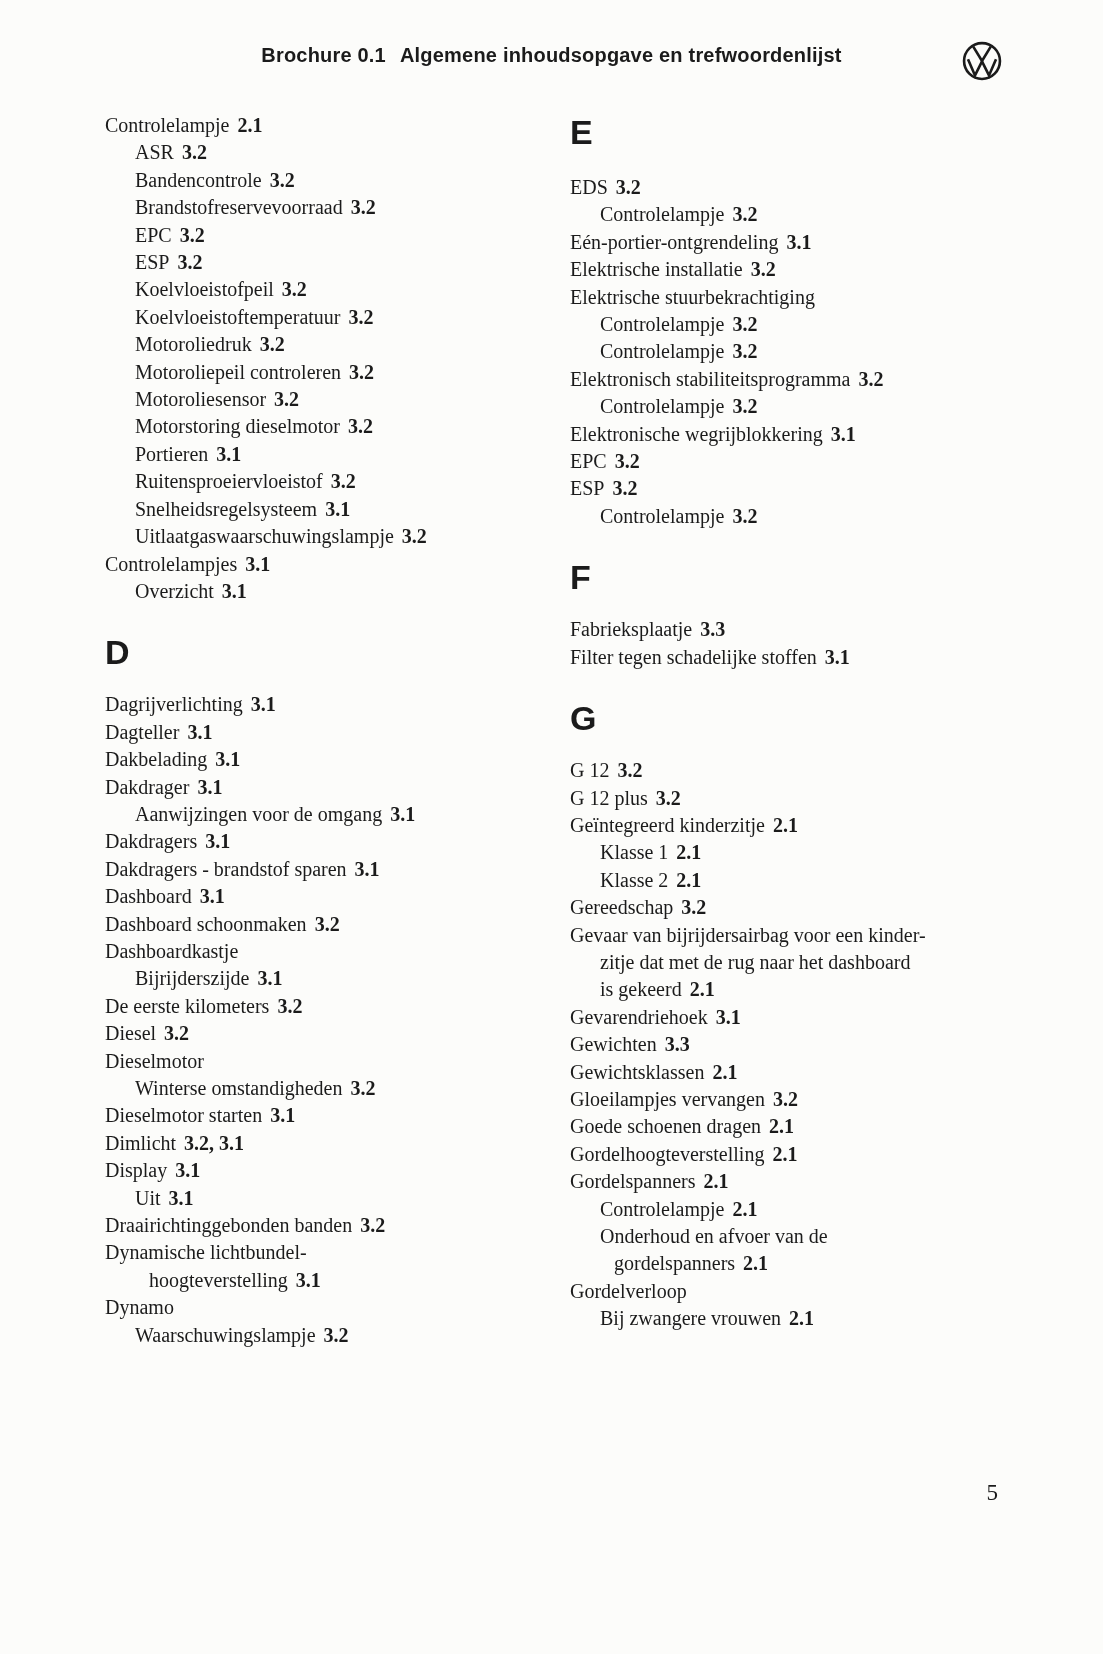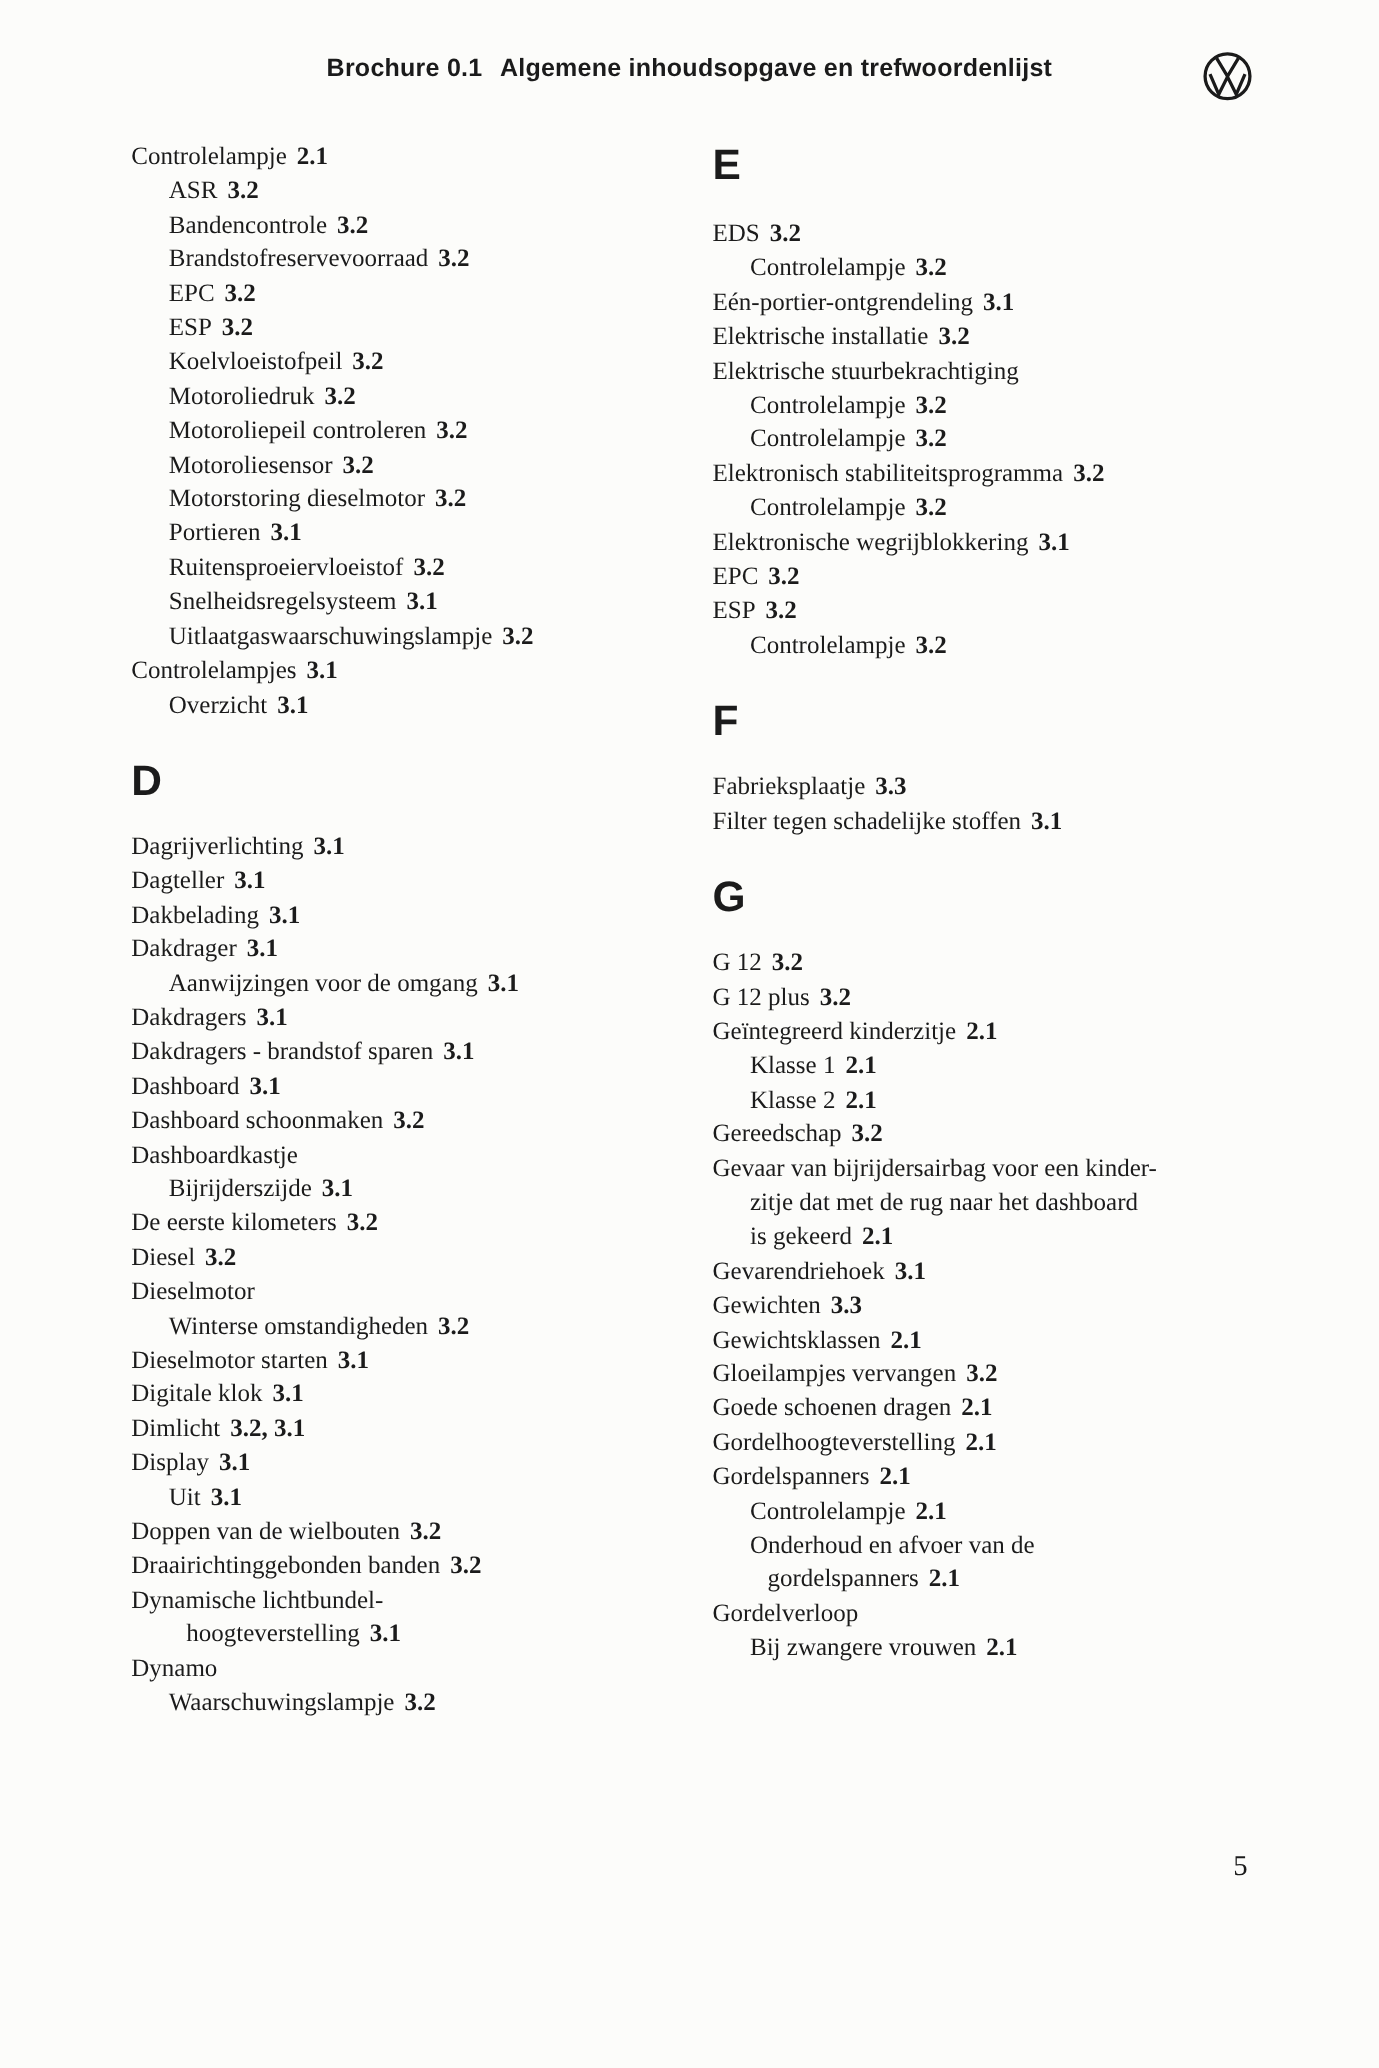--- a/index.html
+++ b/index.html
@@ -62,20 +62,21 @@
   </svg>
 
   <div class="column col-left">
       <div class="entry indent-0"><span class="entry-text">Controlelampje</span><span class="entry-ref">2.1</span></div>
       <div class="entry indent-1"><span class="entry-text">ASR</span><span class="entry-ref">3.2</span></div>
       <div class="entry indent-1"><span class="entry-text">Bandencontrole</span><span class="entry-ref">3.2</span></div>
       <div class="entry indent-1"><span class="entry-text">Brandstofreservevoorraad</span><span class="entry-ref">3.2</span></div>
       <div class="entry indent-1"><span class="entry-text">EPC</span><span class="entry-ref">3.2</span></div>
       <div class="entry indent-1"><span class="entry-text">ESP</span><span class="entry-ref">3.2</span></div>
       <div class="entry indent-1"><span class="entry-text">Koelvloeistofpeil</span><span class="entry-ref">3.2</span></div>
+      <div class="entry indent-1"><span class="entry-text">Koelvloeistoftemperatuur</span><span class="entry-ref">3.2</span></div>
       <div class="entry indent-1"><span class="entry-text">Motoroliedruk</span><span class="entry-ref">3.2</span></div>
       <div class="entry indent-1"><span class="entry-text">Motoroliepeil controleren</span><span class="entry-ref">3.2</span></div>
       <div class="entry indent-1"><span class="entry-text">Motoroliesensor</span><span class="entry-ref">3.2</span></div>
       <div class="entry indent-1"><span class="entry-text">Motorstoring dieselmotor</span><span class="entry-ref">3.2</span></div>
       <div class="entry indent-1"><span class="entry-text">Portieren</span><span class="entry-ref">3.1</span></div>
       <div class="entry indent-1"><span class="entry-text">Ruitensproeiervloeistof</span><span class="entry-ref">3.2</span></div>
       <div class="entry indent-1"><span class="entry-text">Snelheidsregelsysteem</span><span class="entry-ref">3.1</span></div>
       <div class="entry indent-1"><span class="entry-text">Uitlaatgaswaarschuwingslampje</span><span class="entry-ref">3.2</span></div>
       <div class="entry indent-0"><span class="entry-text">Controlelampjes</span><span class="entry-ref">3.1</span></div>
       <div class="entry indent-1"><span class="entry-text">Overzicht</span><span class="entry-ref">3.1</span></div>
@@ -89,25 +90,23 @@
       <div class="entry indent-0"><span class="entry-text">Dakdragers - brandstof sparen</span><span class="entry-ref">3.1</span></div>
       <div class="entry indent-0"><span class="entry-text">Dashboard</span><span class="entry-ref">3.1</span></div>
       <div class="entry indent-0"><span class="entry-text">Dashboard schoonmaken</span><span class="entry-ref">3.2</span></div>
       <div class="entry indent-0"><span class="entry-text">Dashboardkastje</span></div>
       <div class="entry indent-1"><span class="entry-text">Bijrijderszijde</span><span class="entry-ref">3.1</span></div>
       <div class="entry indent-0"><span class="entry-text">De eerste kilometers</span><span class="entry-ref">3.2</span></div>
       <div class="entry indent-0"><span class="entry-text">Diesel</span><span class="entry-ref">3.2</span></div>
       <div class="entry indent-0"><span class="entry-text">Dieselmotor</span></div>
       <div class="entry indent-1"><span class="entry-text">Winterse omstandigheden</span><span class="entry-ref">3.2</span></div>
       <div class="entry indent-0"><span class="entry-text">Dieselmotor starten</span><span class="entry-ref">3.1</span></div>
-      <div class="entry indent-0"><span class="entry-text">Digitale klok</span><span class="entry-ref">3.1</span></div>
       <div class="entry indent-0"><span class="entry-text">Dimlicht</span><span class="entry-ref">3.2, 3.1</span></div>
       <div class="entry indent-0"><span class="entry-text">Display</span><span class="entry-ref">3.1</span></div>
       <div class="entry indent-1"><span class="entry-text">Uit</span><span class="entry-ref">3.1</span></div>
-      <div class="entry indent-0"><span class="entry-text">Doppen van de wielbouten</span><span class="entry-ref">3.2</span></div>
       <div class="entry indent-0"><span class="entry-text">Draairichtinggebonden banden</span><span class="entry-ref">3.2</span></div>
       <div class="entry indent-0"><span class="entry-text">Dynamische lichtbundel-</span></div>
       <div class="entry indent-2"><span class="entry-text">hoogteverstelling</span><span class="entry-ref">3.1</span></div>
       <div class="entry indent-0"><span class="entry-text">Dynamo</span></div>
       <div class="entry indent-1"><span class="entry-text">Waarschuwingslampje</span><span class="entry-ref">3.2</span></div>
     </div>
   <div class="column col-right">
       <div class="section-letter">E</div>
       <div class="entry indent-0"><span class="entry-text">EDS</span><span class="entry-ref">3.2</span></div>
       <div class="entry indent-1"><span class="entry-text">Controlelampje</span><span class="entry-ref">3.2</span></div>

